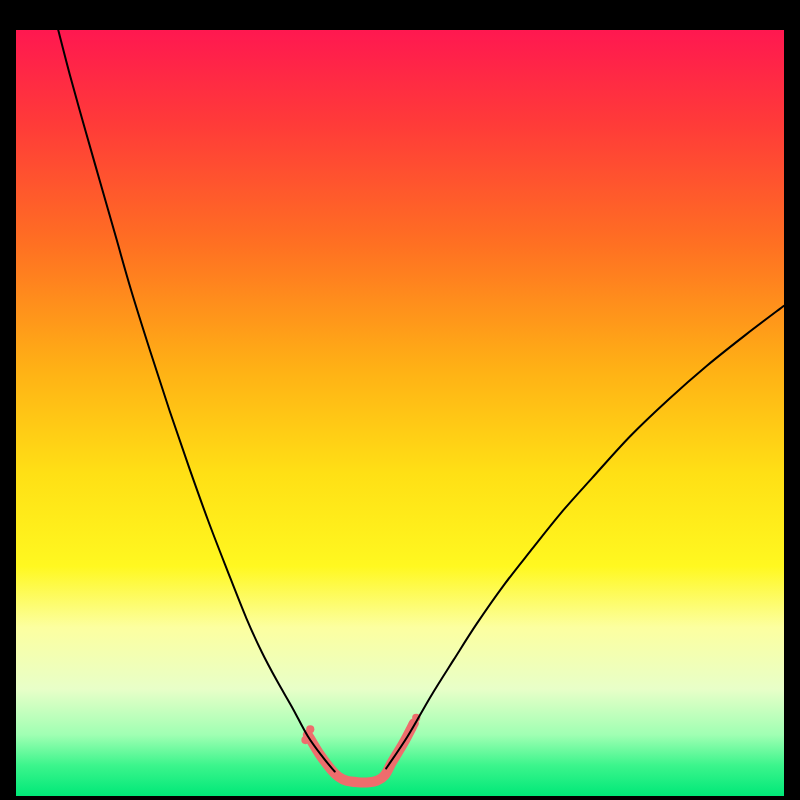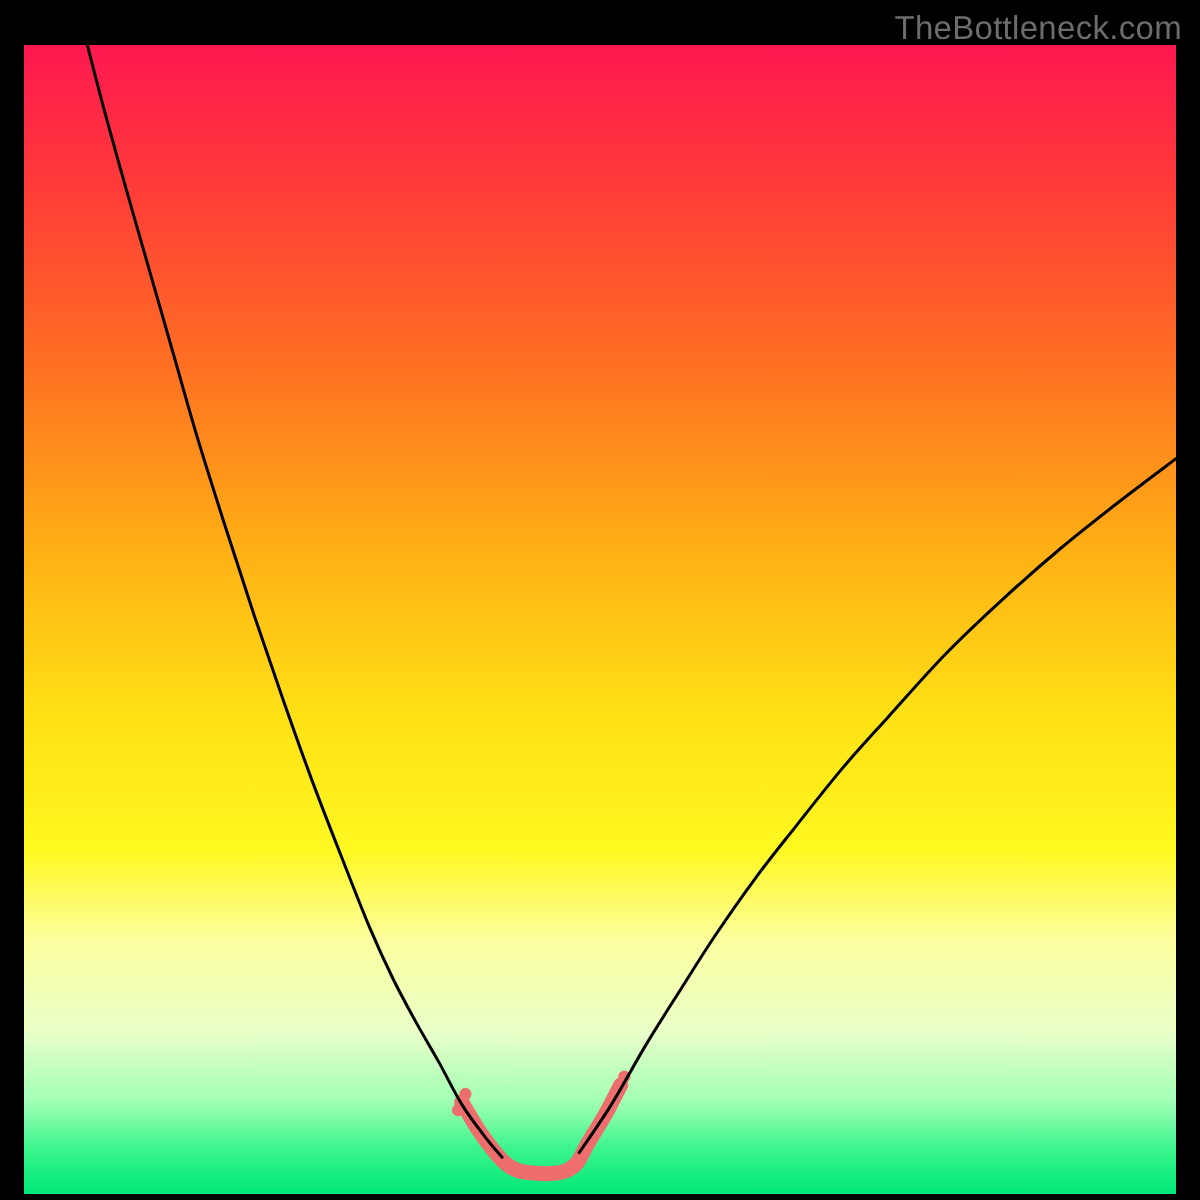--- a/index.html
+++ b/index.html
@@ -43,21 +43,20 @@
   .curves {
     position: absolute;
     left: 0; top: 0;
     width: 100%; height: 100%;
   }
 </style>
 </head>
 <body>
 
 <div class="page">
-  <div class="watermark">TheBottleneck.com</div>
 
   <div class="plot">
     <svg class="bg" viewBox="0 0 768 766" preserveAspectRatio="none">
       <defs>
         <linearGradient id="grad" x1="0" y1="0" x2="0" y2="1">
             <stop offset="0%" stop-color="#ff1850"></stop>
             <stop offset="12%" stop-color="#ff3a39"></stop>
             <stop offset="28.000000000000004%" stop-color="#ff7022"></stop>
             <stop offset="44%" stop-color="#ffb015"></stop>
             <stop offset="57.99999999999999%" stop-color="#ffe015"></stop>

